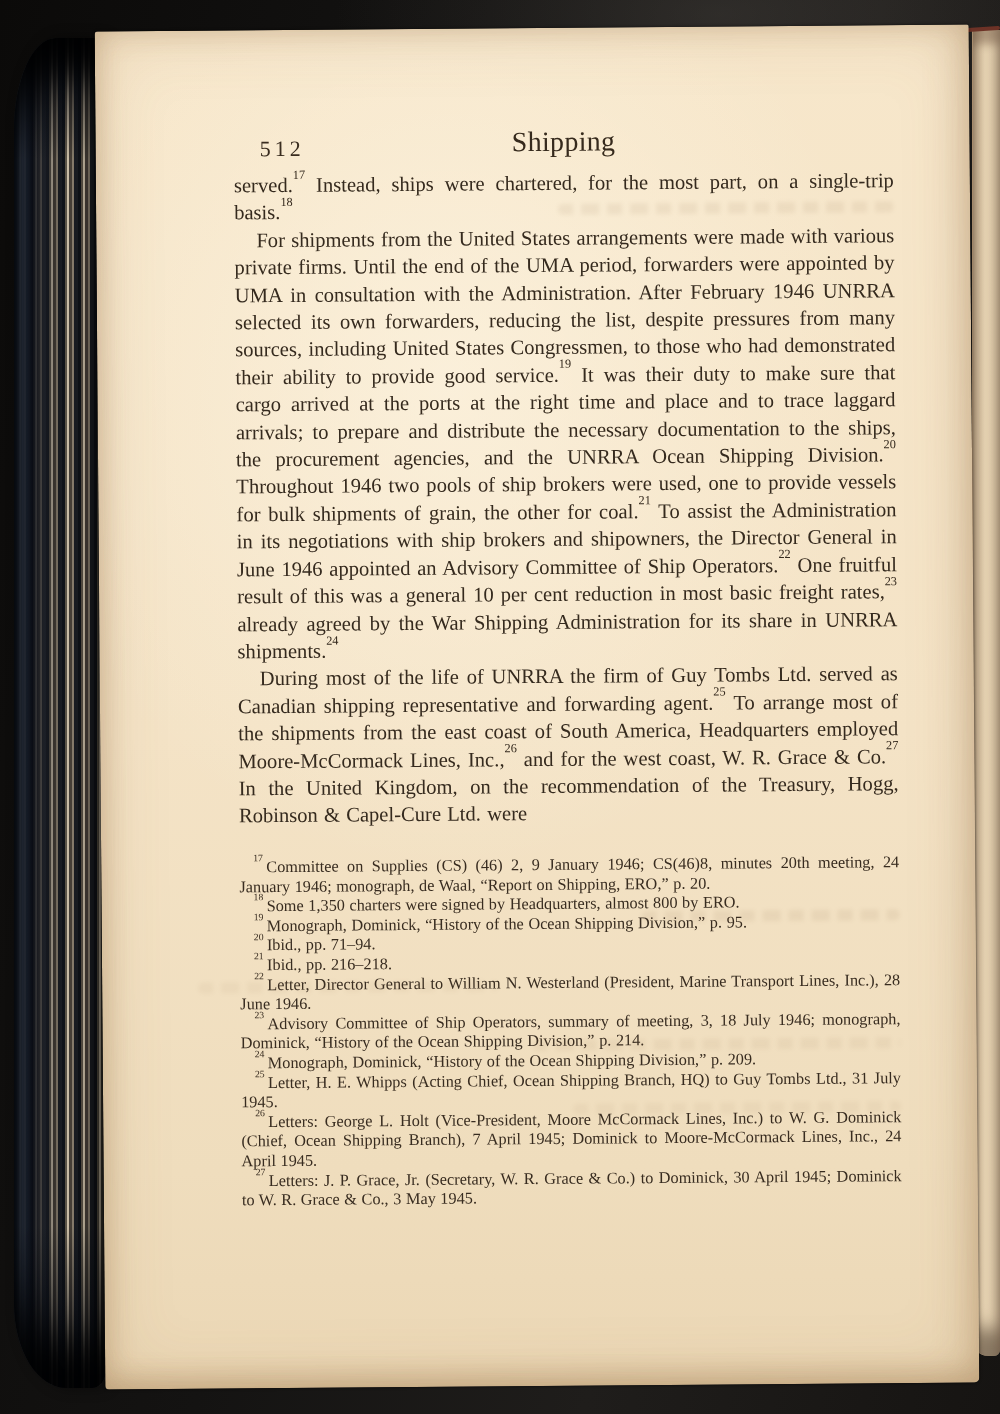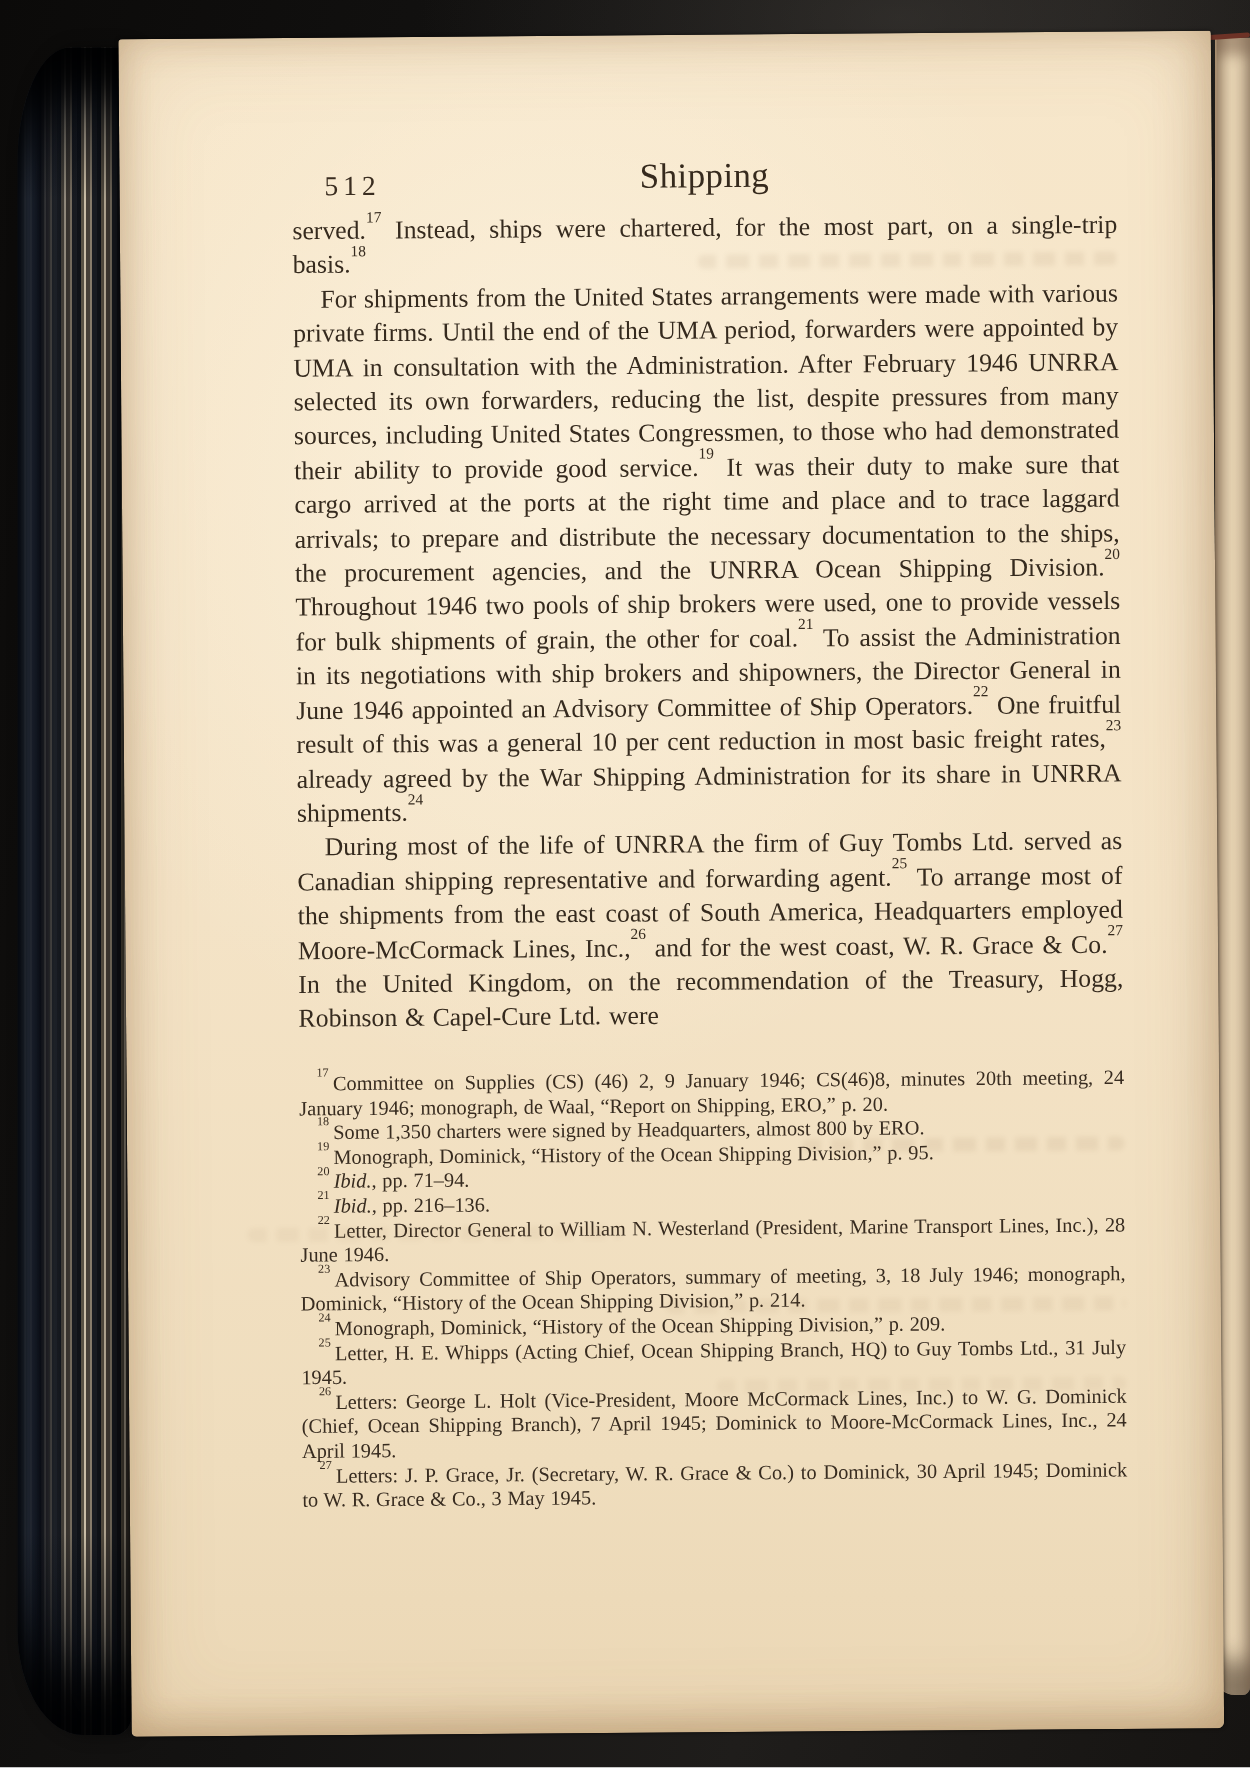--- a/index.html
+++ b/index.html
@@ -74,21 +74,21 @@
     font-size:0.60em;line-height:0;position:relative;top:-0.45em;
     letter-spacing:0;
     font-family:Liberation Serif, serif;
   }
   .footnotes{
     position:absolute;top:827px;left:138px;width:660px;
     font-size:16.3px;line-height:19.6px;text-align:justify;
     color:#382c20; word-spacing:0.5px;
   }
   .footnotes p{margin:0;text-indent:14px;}
-  .italic{font-style:italic;}
+  .italic{}
   
   .ghost{
     position:absolute;height:11px;opacity:0.09;filter:blur(2px);
     background:repeating-linear-gradient(90deg,#8a6a48 0 15px,transparent 15px 23px,#8a6a48 23px 41px,transparent 41px 49px);
     border-radius:5px;pointer-events:none;
   }
   .g1{top:176px;left:462px;width:336px;}
   .g2{top:884px;left:540px;width:258px;}
   .g3{top:952px;left:96px;width:300px;opacity:0.06;}
   .g4{top:1012px;left:430px;width:368px;opacity:0.07;}
@@ -112,21 +112,21 @@
         <p class=""><span>served.</span><sup class="fn-ref">17</sup><span> Instead, ships were chartered, for the most part, on a single-trip basis.</span><sup class="fn-ref">18</sup></p>
         <p class="indent"><span>For shipments from the United States arrangements were made with various private firms. Until the end of the UMA period, forwarders were appointed by UMA in consultation with the Administration. After February 1946 UNRRA selected its own forwarders, reducing the list, despite pressures from many sources, including United States Congressmen, to those who had demonstrated their ability to provide good service.</span><sup class="fn-ref">19</sup><span> It was their duty to make sure that cargo arrived at the ports at the right time and place and to trace laggard arrivals; to prepare and distribute the necessary documentation to the ships, the procurement agencies, and the UNRRA Ocean Shipping Division.</span><sup class="fn-ref">20</sup><span> Throughout 1946 two pools of ship brokers were used, one to provide vessels for bulk shipments of grain, the other for coal.</span><sup class="fn-ref">21</sup><span> To assist the Administration in its negotiations with ship brokers and shipowners, the Director General in June 1946 appointed an Advisory Committee of Ship Operators.</span><sup class="fn-ref">22</sup><span> One fruitful result of this was a general 10 per cent reduction in most basic freight rates,</span><sup class="fn-ref">23</sup><span> already agreed by the War Shipping Administration for its share in UNRRA shipments.</span><sup class="fn-ref">24</sup></p>
         <p class="indent"><span>During most of the life of UNRRA the firm of Guy Tombs Ltd. served as Canadian shipping representative and forwarding agent.</span><sup class="fn-ref">25</sup><span> To arrange most of the shipments from the east coast of South America, Headquarters employed Moore-McCormack Lines, Inc.,</span><sup class="fn-ref">26</sup><span> and for the west coast, W. R. Grace &amp; Co.</span><sup class="fn-ref">27</sup><span> In the United Kingdom, on the recommendation of the Treasury, Hogg, Robinson &amp; Capel-Cure Ltd. were</span></p>
       </div>
 
     <div class="footnotes">
         <p><sup class="fn-marker">17</sup> <span>Committee on Supplies (CS) (46) 2, 9 January 1946; CS(46)8, minutes 20th meeting, 24 January 1946; monograph, de Waal, “Report on Shipping, ERO,” p. 20.</span></p>
         <p><sup class="fn-marker">18</sup> <span>Some 1,350 charters were signed by Headquarters, almost 800 by ERO.</span></p>
         <p><sup class="fn-marker">19</sup> <span>Monograph, Dominick, “History of the Ocean Shipping Division,” p. 95.</span></p>
         <p><sup class="fn-marker">20</sup> <span class="italic">Ibid.</span><span>, pp. 71–94.</span></p>
-        <p><sup class="fn-marker">21</sup> <span class="italic">Ibid.</span><span>, pp. 216–136.</span></p>
+        <p><sup class="fn-marker">21</sup> <span class="italic">Ibid.</span><span>, pp. 216–218.</span></p>
         <p><sup class="fn-marker">22</sup> <span>Letter, Director General to William N. Westerland (President, Marine Transport Lines, Inc.), 28 June 1946.</span></p>
         <p><sup class="fn-marker">23</sup> <span>Advisory Committee of Ship Operators, summary of meeting, 3, 18 July 1946; monograph, Dominick, “History of the Ocean Shipping Division,” p. 214.</span></p>
         <p><sup class="fn-marker">24</sup> <span>Monograph, Dominick, “History of the Ocean Shipping Division,” p. 209.</span></p>
         <p><sup class="fn-marker">25</sup> <span>Letter, H. E. Whipps (Acting Chief, Ocean Shipping Branch, HQ) to Guy Tombs Ltd., 31 July 1945.</span></p>
         <p><sup class="fn-marker">26</sup> <span>Letters: George L. Holt (Vice-President, Moore McCormack Lines, Inc.) to W. G. Dominick (Chief, Ocean Shipping Branch), 7 April 1945; Dominick to Moore-McCormack Lines, Inc., 24 April 1945.</span></p>
         <p><sup class="fn-marker">27</sup> <span>Letters: J. P. Grace, Jr. (Secretary, W. R. Grace &amp; Co.) to Dominick, 30 April 1945; Dominick to W. R. Grace &amp; Co., 3 May 1945.</span></p>
       </div>
 
     <div class="ghost g1"></div>
     <div class="ghost g2"></div>

